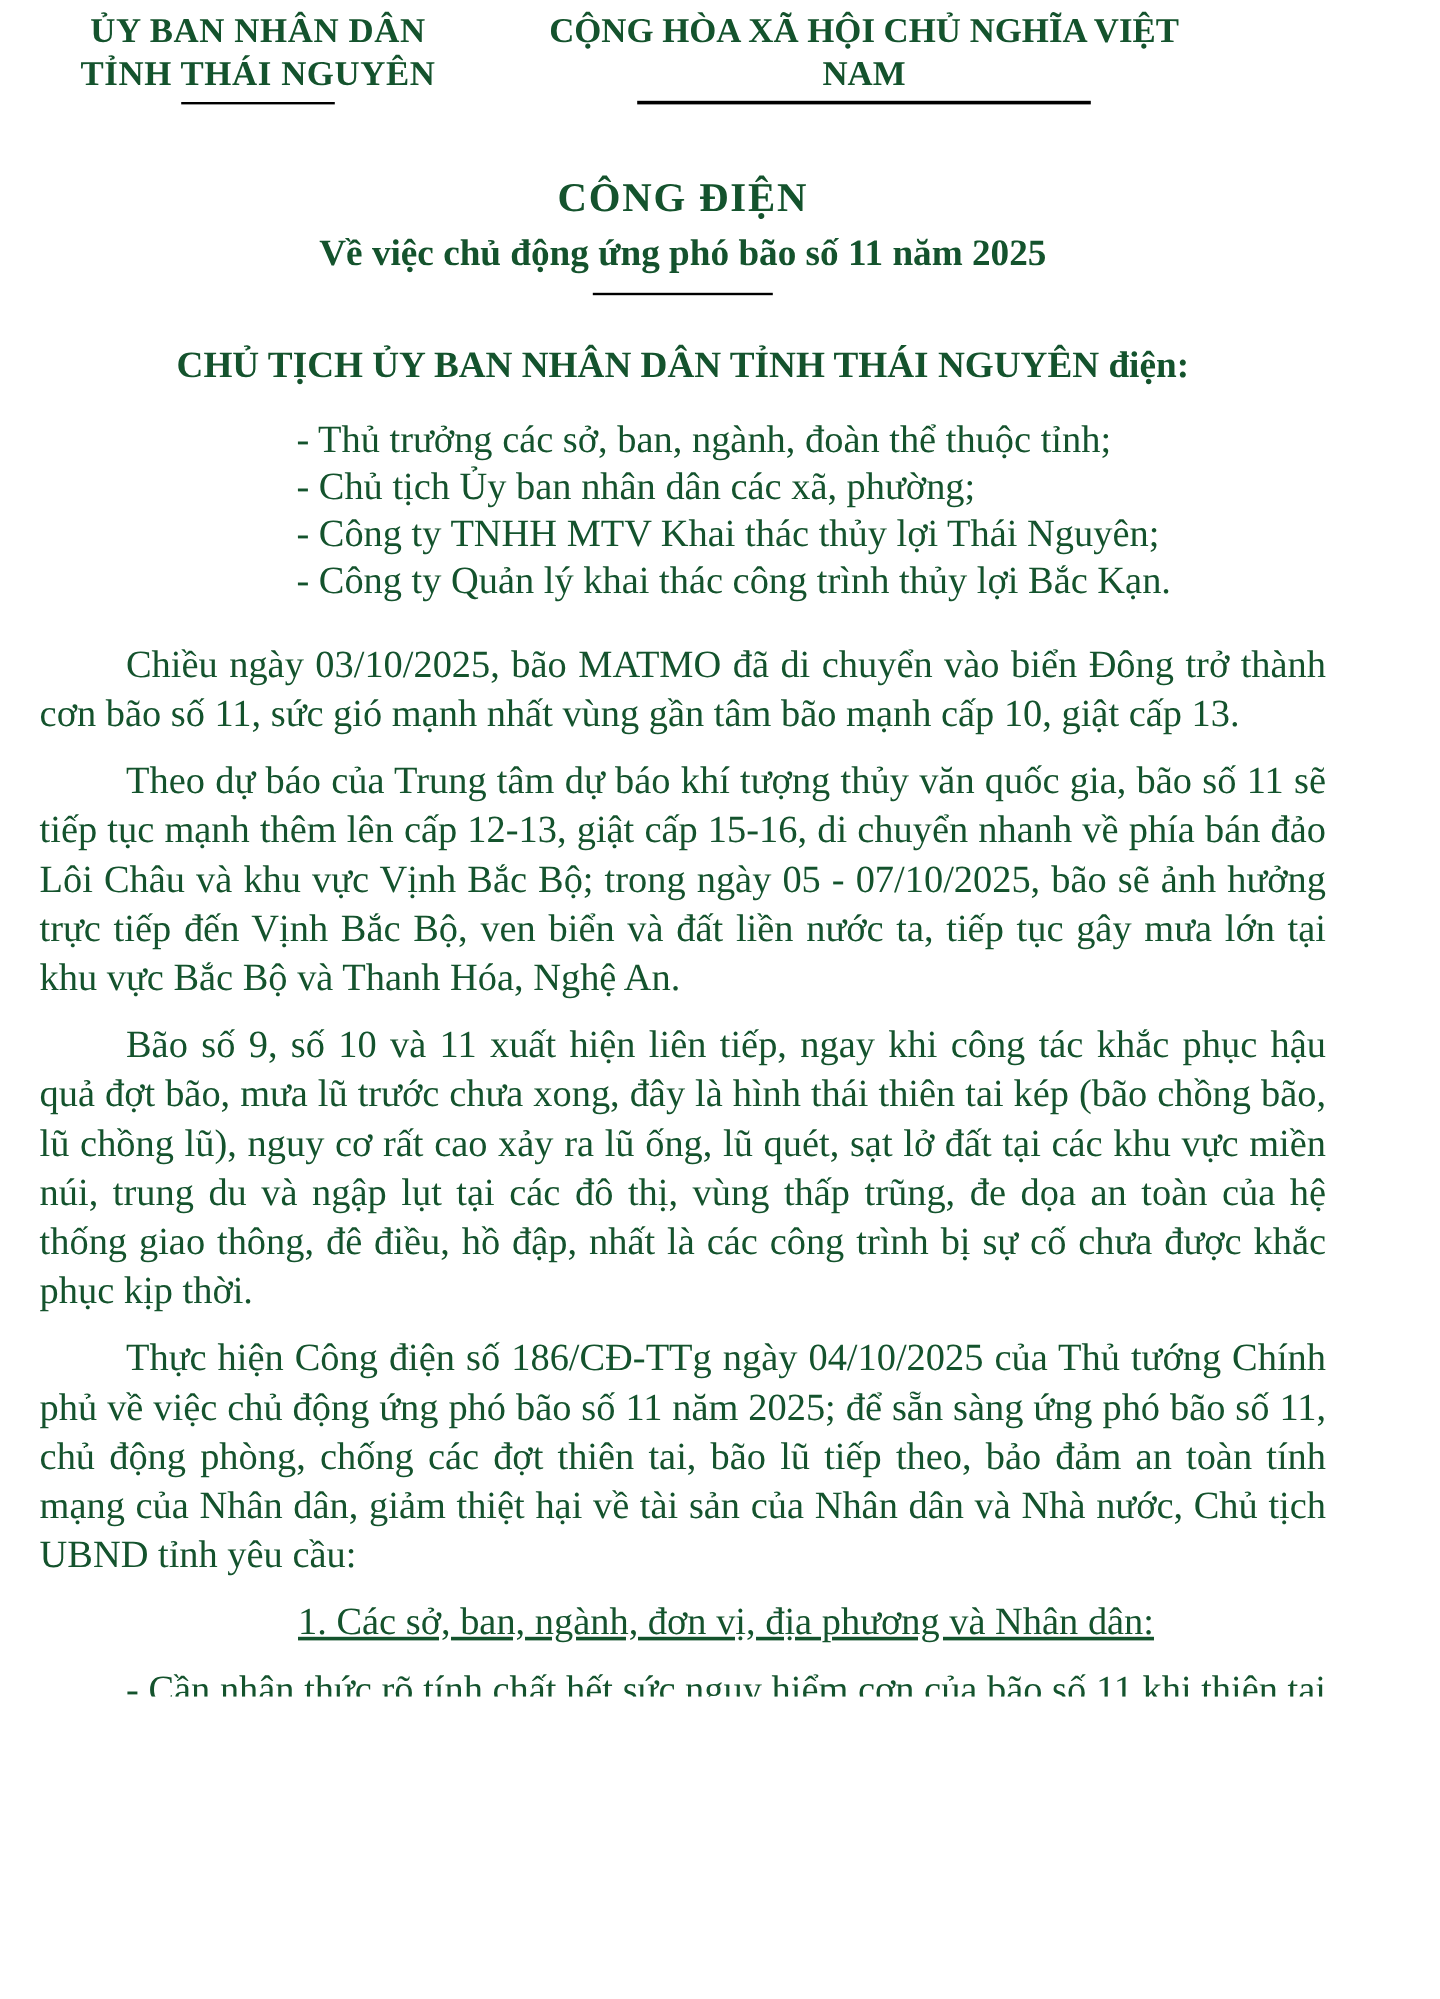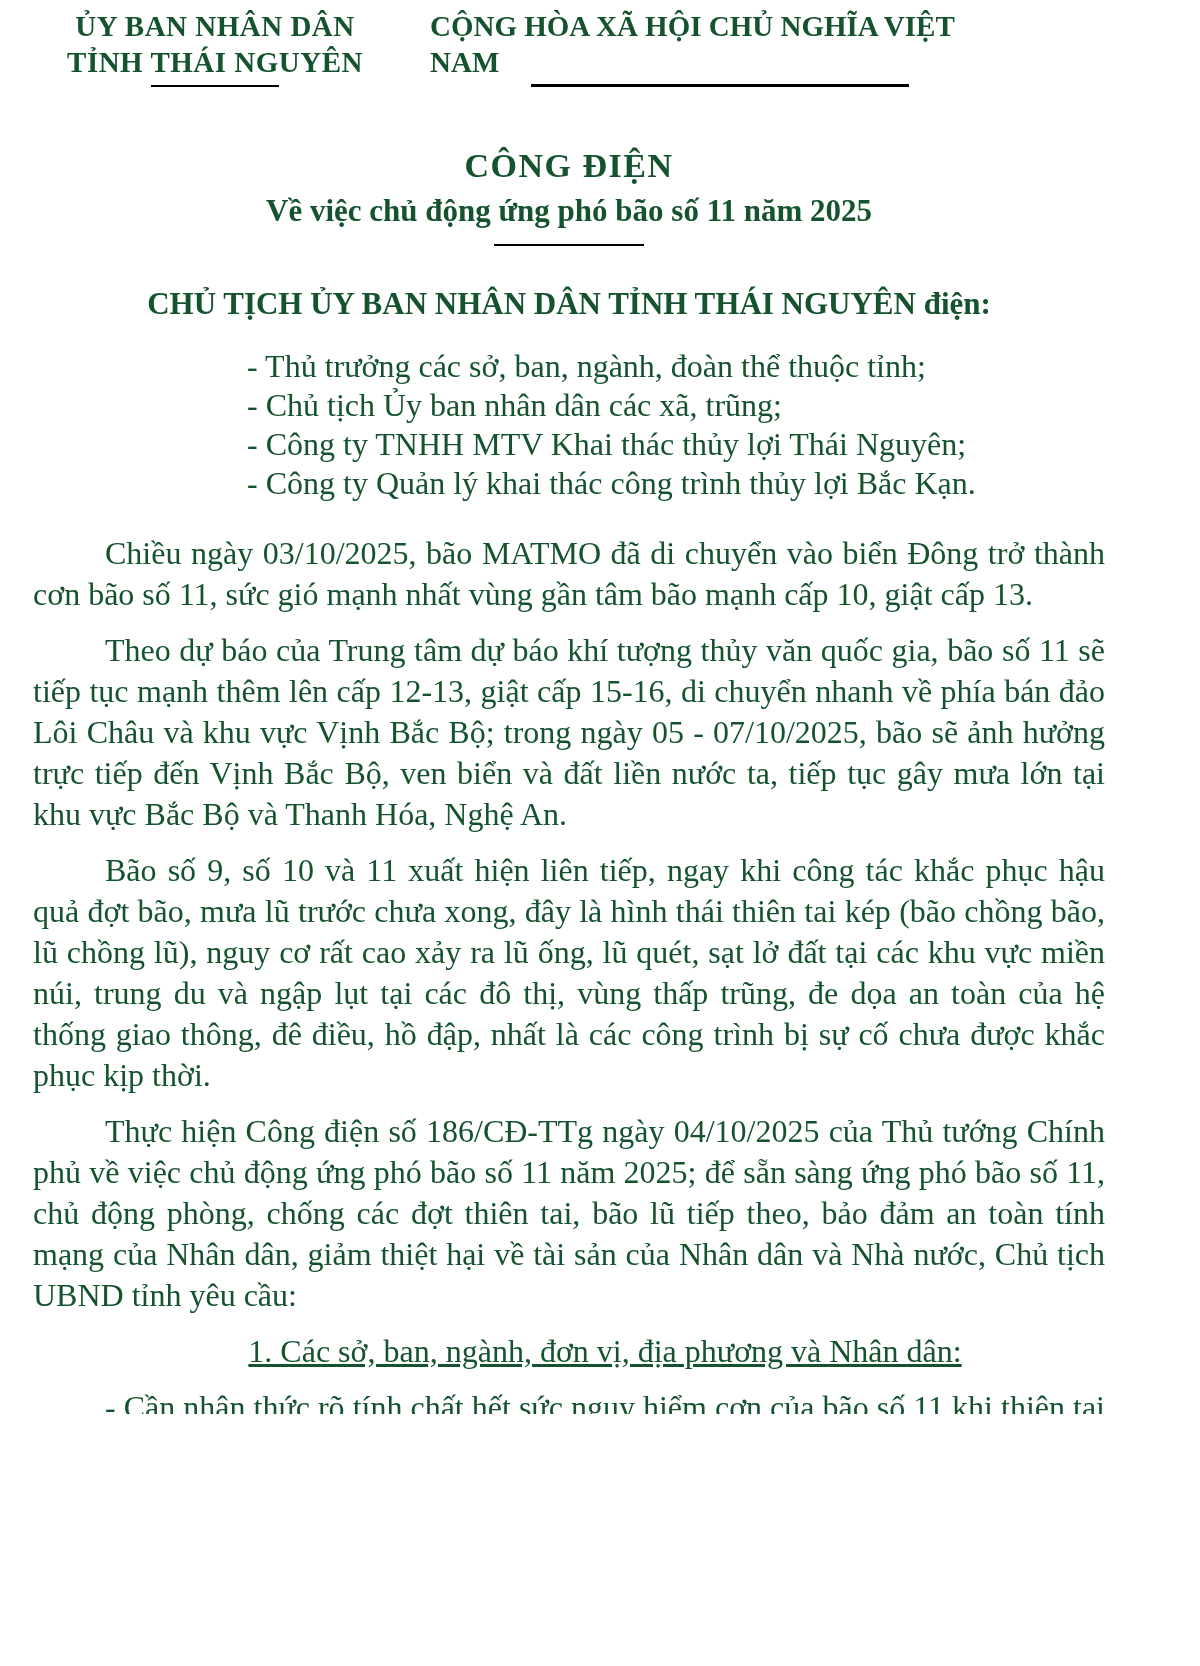--- a/index.html
+++ b/index.html
@@ -22,21 +22,21 @@
     width: 430px;
     text-align: center;
     font-weight: bold;
     font-size: 29px;
     line-height: 36px;
     letter-spacing: 0.5px;
   }
   .hdr-right {
     flex: 1;
     margin-right: 190px;
-    text-align: left;
+    text-align: center;
     font-weight: bold;
     font-size: 29px;
     line-height: 36px;
   }
   .rule { background: #000; }
   .rule-issuer { width: 128px; height: 2px; margin: 5px auto 0; }
   .rule-motto  { width: 378px; height: 3px; margin: 4px auto 0; }
 
   
   .meta-row { display: flex; margin-top: 30px; align-items: baseline; }
@@ -109,21 +109,21 @@
   <div class="title-block">
     <div class="doc-title">CÔNG ĐIỆN</div>
     <div class="doc-subject">Về việc chủ động ứng phó bão số 11 năm 2025</div>
     <div class="rule rule-title"></div>
   </div>
 
   <div class="salutation">CHỦ TỊCH ỦY BAN NHÂN DÂN TỈNH THÁI NGUYÊN điện:</div>
 
   <div class="recipients">
     <div class="recipient">- Thủ trưởng các sở, ban, ngành, đoàn thể thuộc tỉnh;</div>
-    <div class="recipient">- Chủ tịch Ủy ban nhân dân các xã, trũng;</div>
+    <div class="recipient">- Chủ tịch Ủy ban nhân dân các xã, phường;</div>
     <div class="recipient">- Công ty TNHH MTV Khai thác thủy lợi Thái Nguyên;</div>
     <div class="recipient">- Công ty Quản lý khai thác công trình thủy lợi Bắc Kạn.</div>
   </div>
 
   <div class="body-text">
     <p class="para first">Chiều ngày 03/10/2025, bão MATMO đã di chuyển vào biển Đông trở thành cơn bão số 11, sức gió mạnh nhất vùng gần tâm bão mạnh cấp 10, giật cấp 13.</p>
     <p class="para">Theo dự báo của Trung tâm dự báo khí tượng thủy văn quốc gia, bão số 11 sẽ tiếp tục mạnh thêm lên cấp 12-13, giật cấp 15-16, di chuyển nhanh về phía bán đảo Lôi Châu và khu vực Vịnh Bắc Bộ; trong ngày 05 - 07/10/2025, bão sẽ ảnh hưởng trực tiếp đến Vịnh Bắc Bộ, ven biển và đất liền nước ta, tiếp tục gây mưa lớn tại khu vực Bắc Bộ và Thanh Hóa, Nghệ An.</p>
     <p class="para">Bão số 9, số 10 và 11 xuất hiện liên tiếp, ngay khi công tác khắc phục hậu quả đợt bão, mưa lũ trước chưa xong, đây là hình thái thiên tai kép (bão chồng bão, lũ chồng lũ), nguy cơ rất cao xảy ra lũ ống, lũ quét, sạt lở đất tại các khu vực miền núi, trung du và ngập lụt tại các đô thị, vùng thấp trũng, đe dọa an toàn của hệ thống giao thông, đê điều, hồ đập, nhất là các công trình bị sự cố chưa được khắc phục kịp thời.</p>
     <p class="para">Thực hiện Công điện số 186/CĐ-TTg ngày 04/10/2025 của Thủ tướng Chính phủ về việc chủ động ứng phó bão số 11 năm 2025; để sẵn sàng ứng phó bão số 11, chủ động phòng, chống các đợt thiên tai, bão lũ tiếp theo, bảo đảm an toàn tính mạng của Nhân dân, giảm thiệt hại về tài sản của Nhân dân và Nhà nước, Chủ tịch UBND tỉnh yêu cầu:</p>
     <p class="para section-heading">1. Các sở, ban, ngành, đơn vị, địa phương và Nhân dân:</p>

